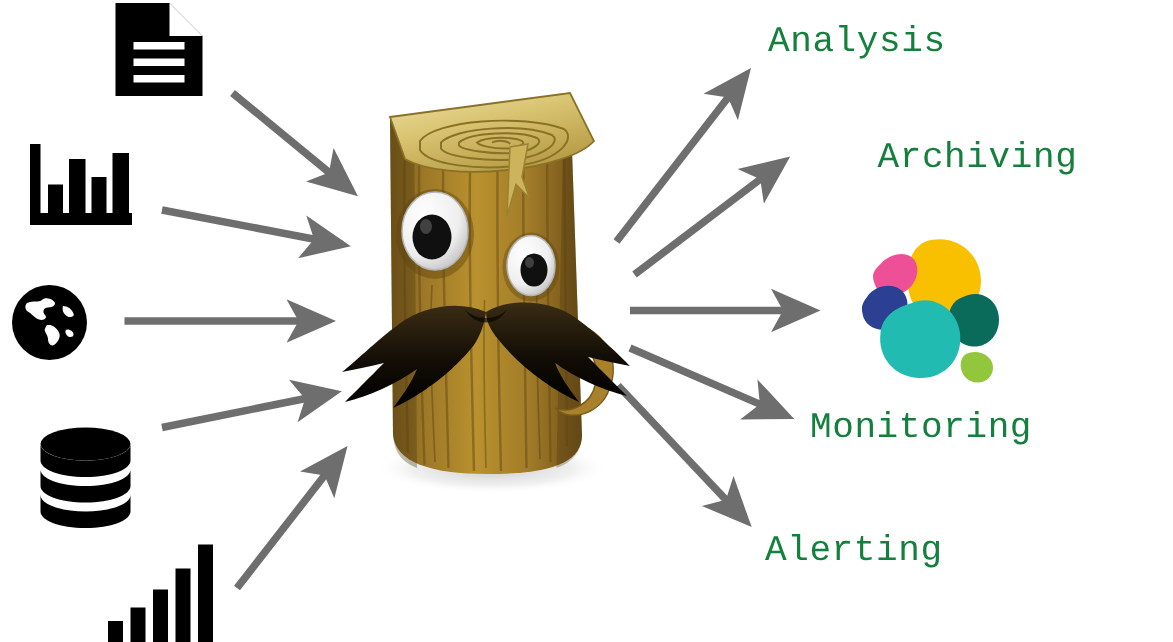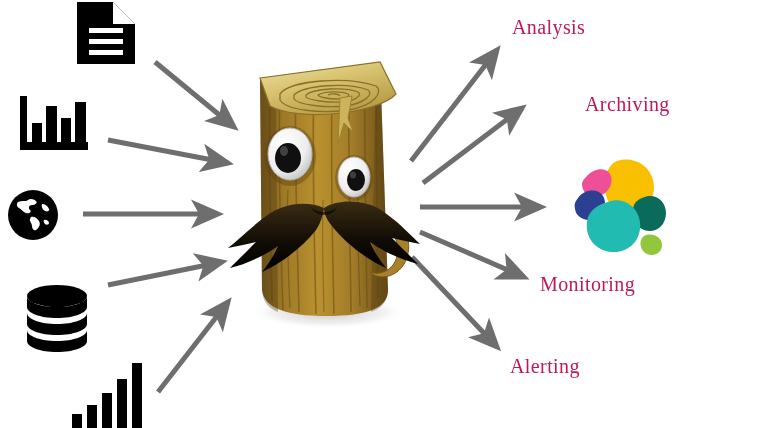--- a/index.html
+++ b/index.html
@@ -3,23 +3,23 @@
 <meta charset="utf-8">
 <style>
   html,body{margin:0;padding:0;background:#ffffff;}
   body{
     width:782px;height:428px;overflow:hidden;position:relative;
     font-family:"Liberation Sans", sans-serif;
   }
   #stage{position:absolute;left:0;top:0;width:782px;height:428px;}
   .abs{position:absolute;}
   .lbl{
-    color:#be185d;
-    font-family:Liberation Serif, serif;
-    font-size:20px;
+    color:#15803d;
+    font-family:Liberation Mono, monospace;
+    font-size:24px;
     letter-spacing:0.4px;
     white-space:nowrap;
     line-height:1;
   }
   svg{display:block;overflow:visible;}
   .sources-svg,.arrows-svg,.mascot-svg,.elastic-svg{pointer-events:none;}
 </style>
 </head>
 <body>
 

